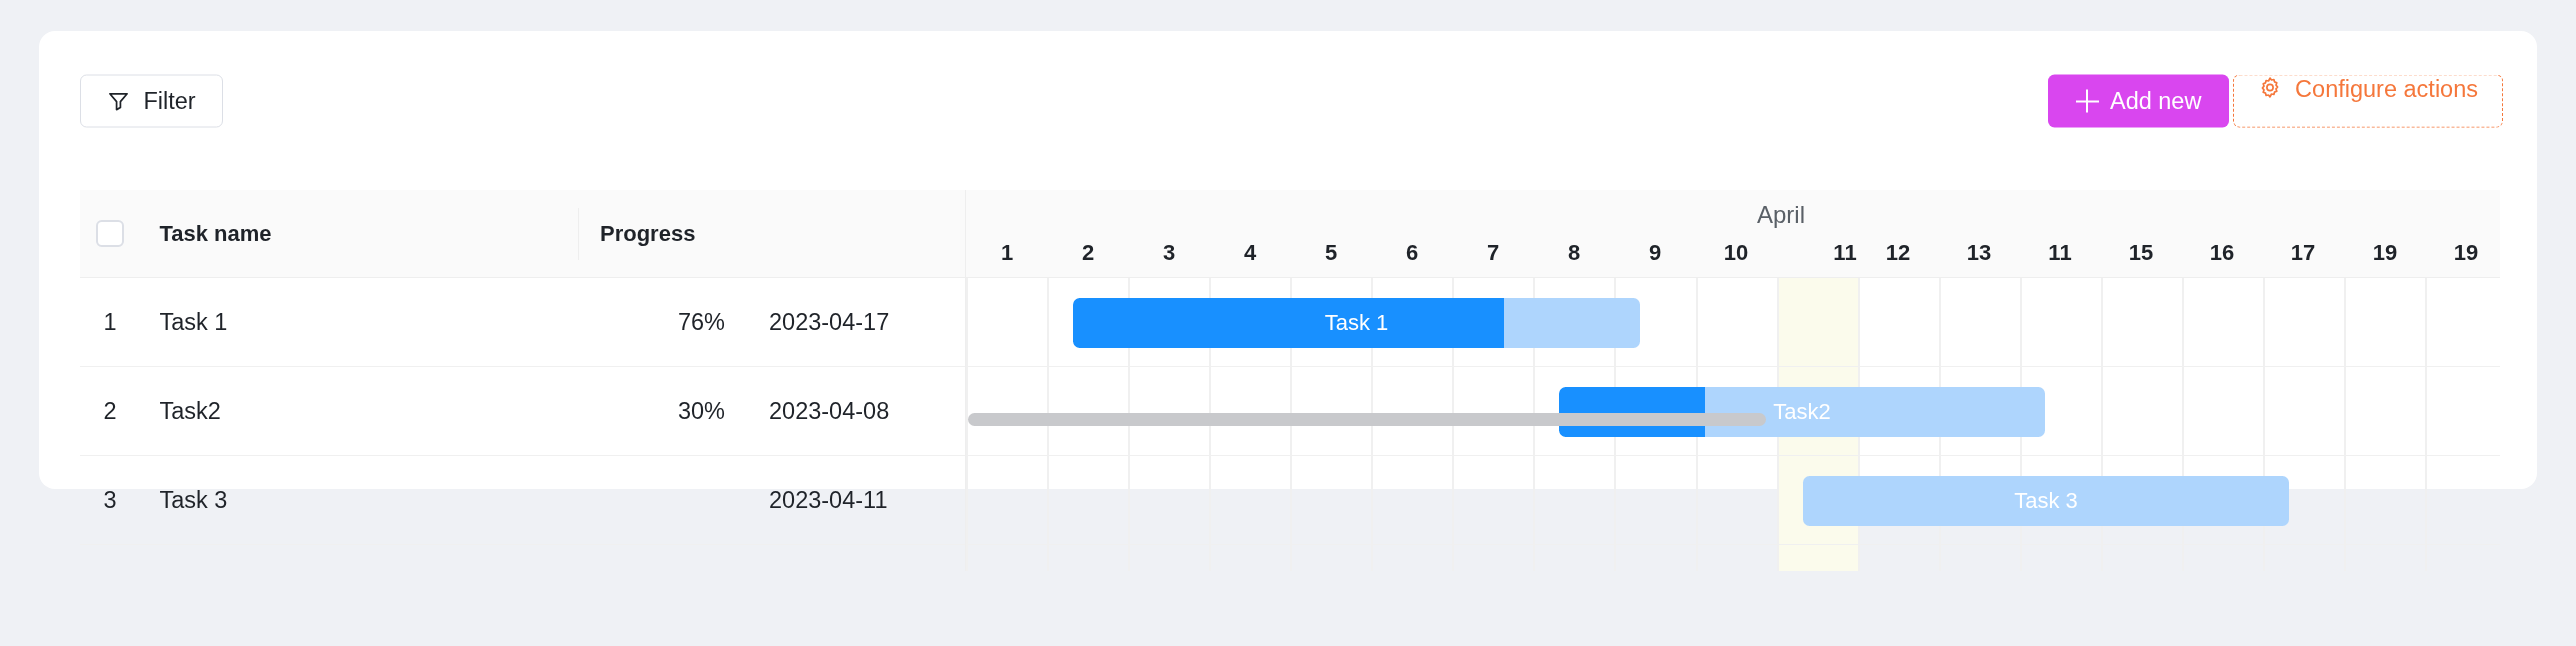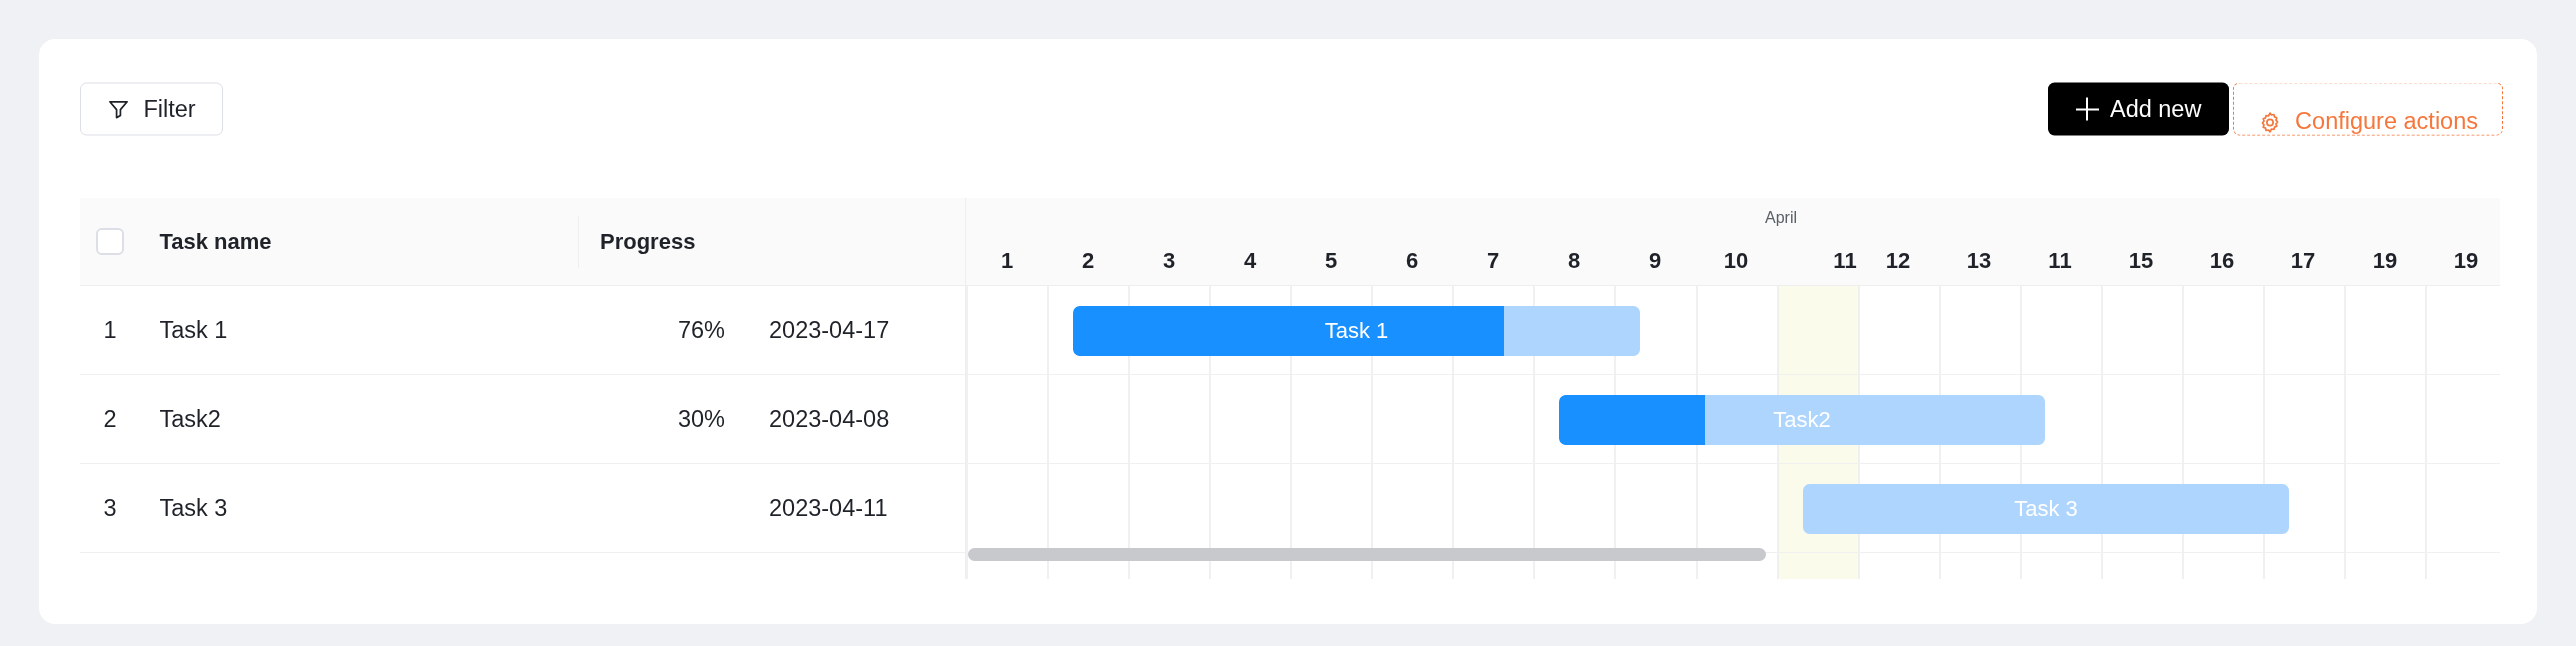--- a/index.html
+++ b/index.html
@@ -7,23 +7,23 @@
     width: 2576px;
     height: 647px;
     background: #eff1f5;
     font-family: "Liberation Sans", sans-serif;
     overflow: hidden;
   }
 
   #app {
     position: absolute;
     left: 39px;
-    top: 39px;
+    top: 31px;
     width: 2498px;
-    height: 585px;
+    height: 458px;
     background: #ffffff;
     border-radius: 16px;
   }
 
   
   .toolbar {
     position: absolute;
     left: 0; top: 0;
     width: 100%;
     height: 99px;
@@ -44,21 +44,21 @@
   .filter-icon { width: 23px; height: 23px; display: block; }
 
   .add-btn {
     position: absolute;
     right: 308px; top: 70px;
     transform: translateY(-50%);
     height: 53px;
     padding: 0 27.6px;
     display: flex; align-items: center; justify-content: center;
     gap: 11.3px;
-    background: #000000;
+    background: #d946ef;
     border: none;
     border-radius: 6.5px;
     cursor: pointer;
   }
   .add-btn .lbl { font-size: 23.5px; color: #ffffff; }
   .plus-icon {
     width: 23px; height: 23px;
     position: relative; display: block;
   }
   .plus-icon::before, .plus-icon::after {
@@ -66,21 +66,21 @@
   }
   .plus-icon::before { left: 0; top: 10.5px; width: 23px; height: 2px; }
   .plus-icon::after { top: 0; left: 10.5px; height: 23px; width: 2px; }
 
   .configure-btn {
     position: absolute;
     right: 34px; top: 70px;
     transform: translateY(-50%);
     height: 53px;
     padding: 0 24px;
-    display: flex; align-items: flex-end; justify-content: center;
+    display: flex; align-items: flex-start; justify-content: center;
     gap: 13px;
     background: #ffffff;
     border: 1.6px dashed #f5773b;
     border-radius: 6.5px;
     cursor: pointer;
   }
   .configure-btn .lbl { font-size: 23.5px; color: #f5773b; white-space: nowrap; }
   .gear-icon { width: 24px; height: 24px; display: block; }
 
   
@@ -142,21 +142,21 @@
   .thead {
     position: absolute; left: 0; top: 0;
     width: 100%; height: 88px;
     background: #fafafa;
     border-bottom: 1.6px solid #eeeeee;
     border-left: 1.6px solid #eeeeee;
   }
   .month-label {
     position: absolute;
     top: 11.3px;
-    font-size: 16px;
+    font-size: 24px;
     color: #5a6067;
     font-weight: normal;
     transform: translateX(-50%);
     white-space: nowrap;
   }
   .day-label {
     position: absolute;
     top: 50px;
     font-size: 22px;
     font-weight: bold;

